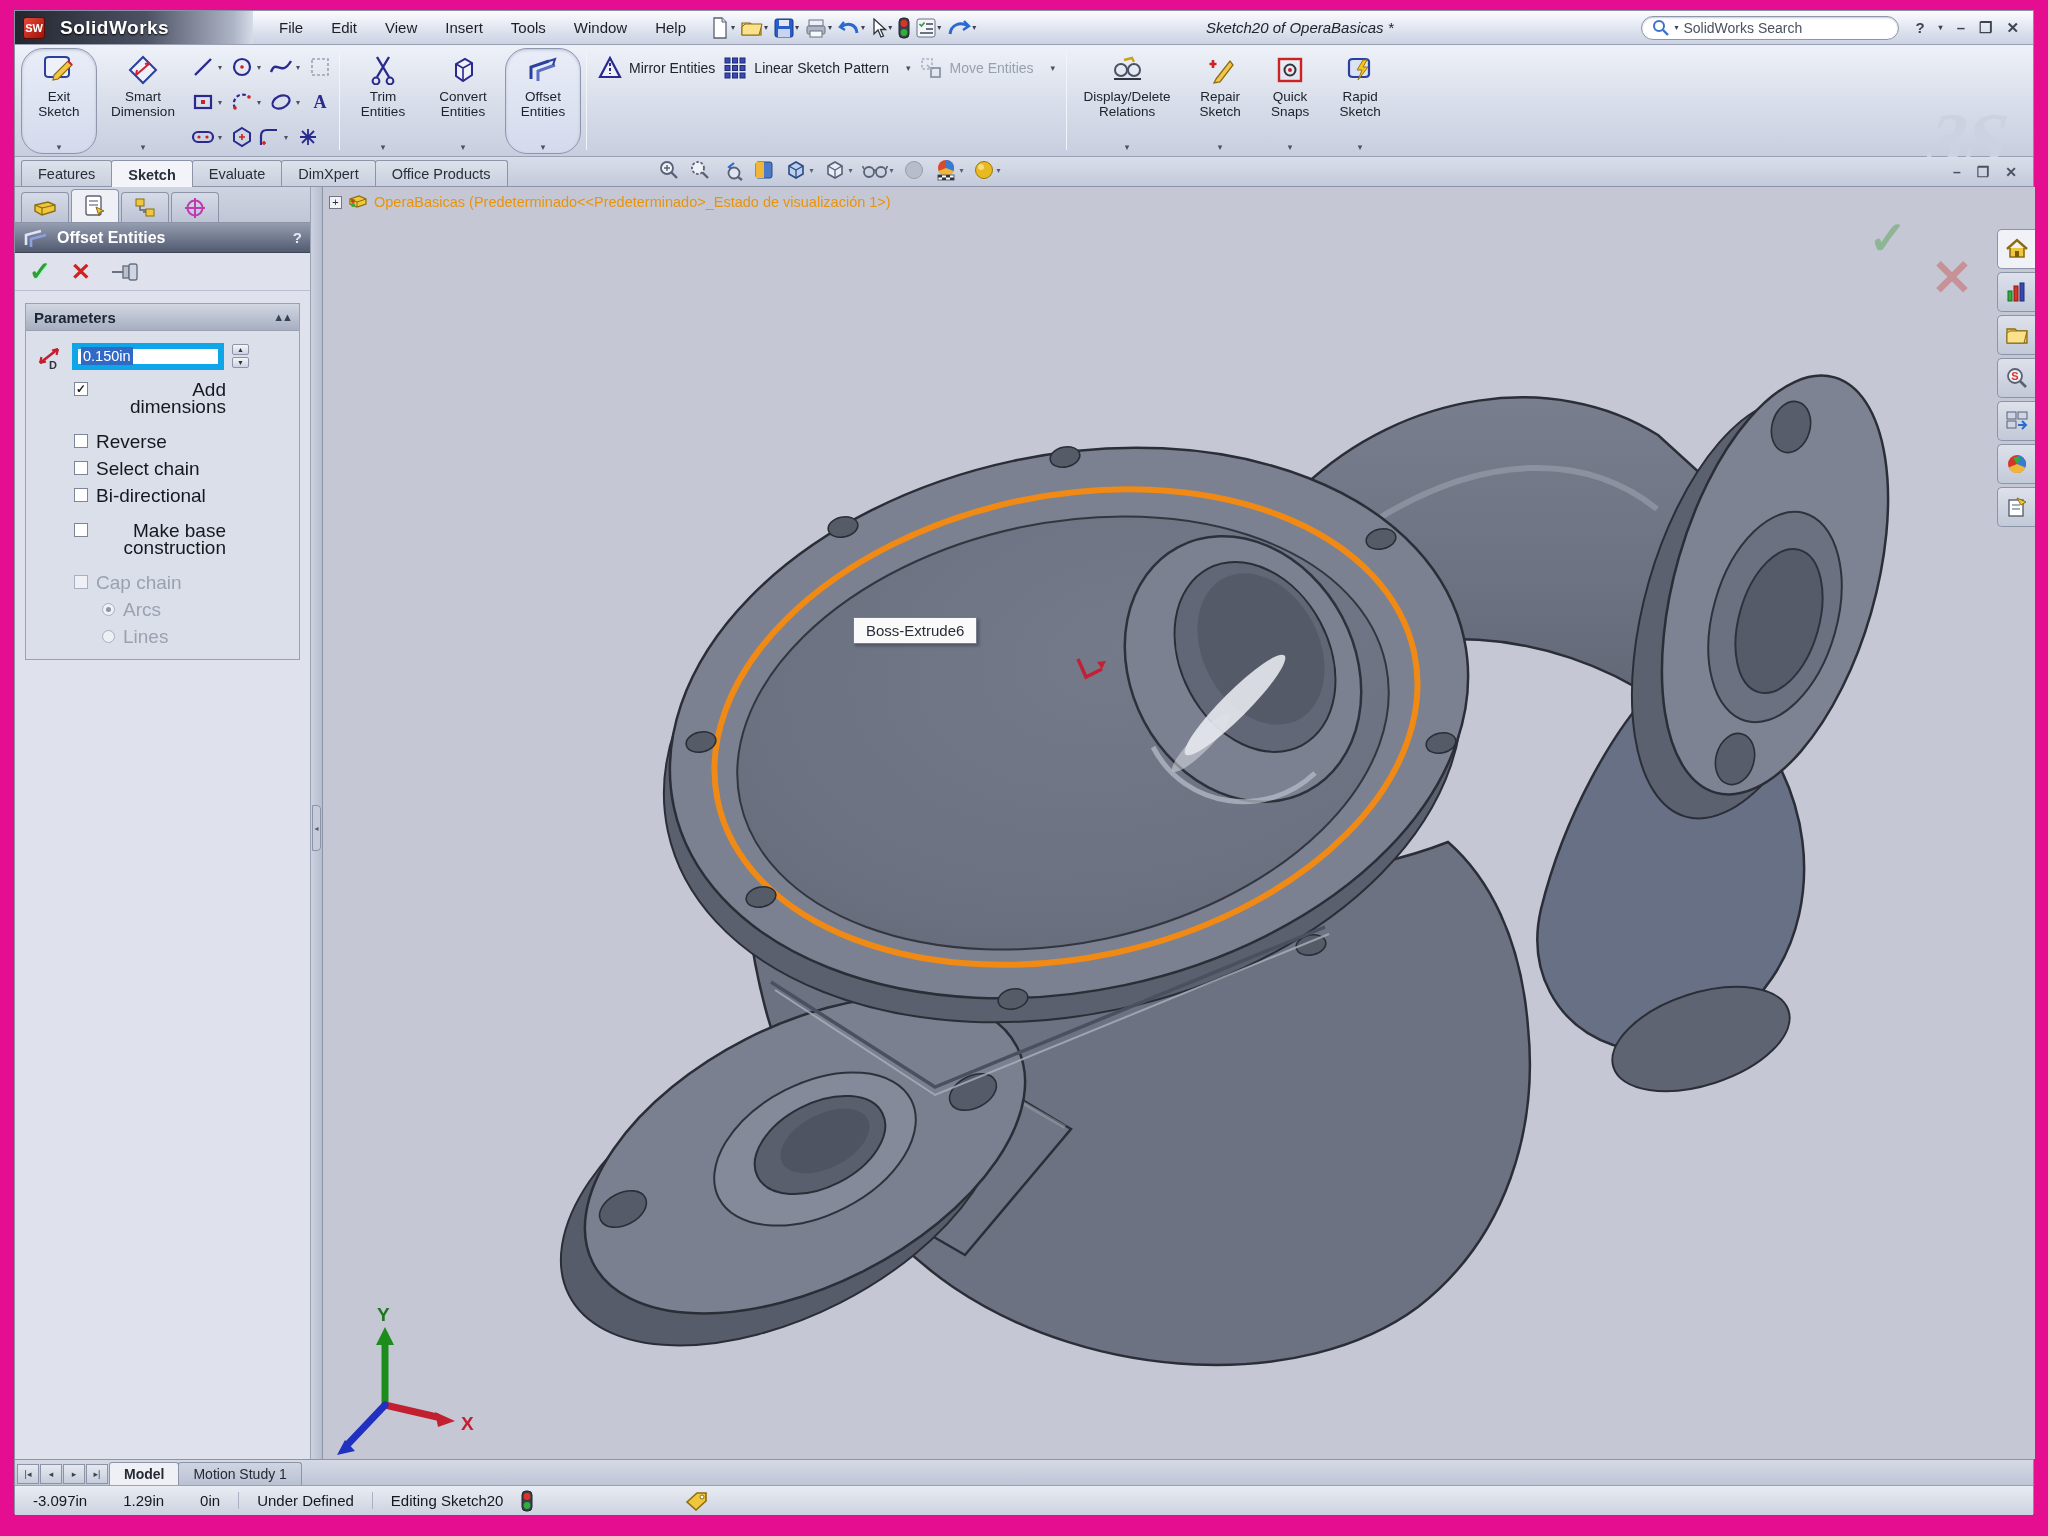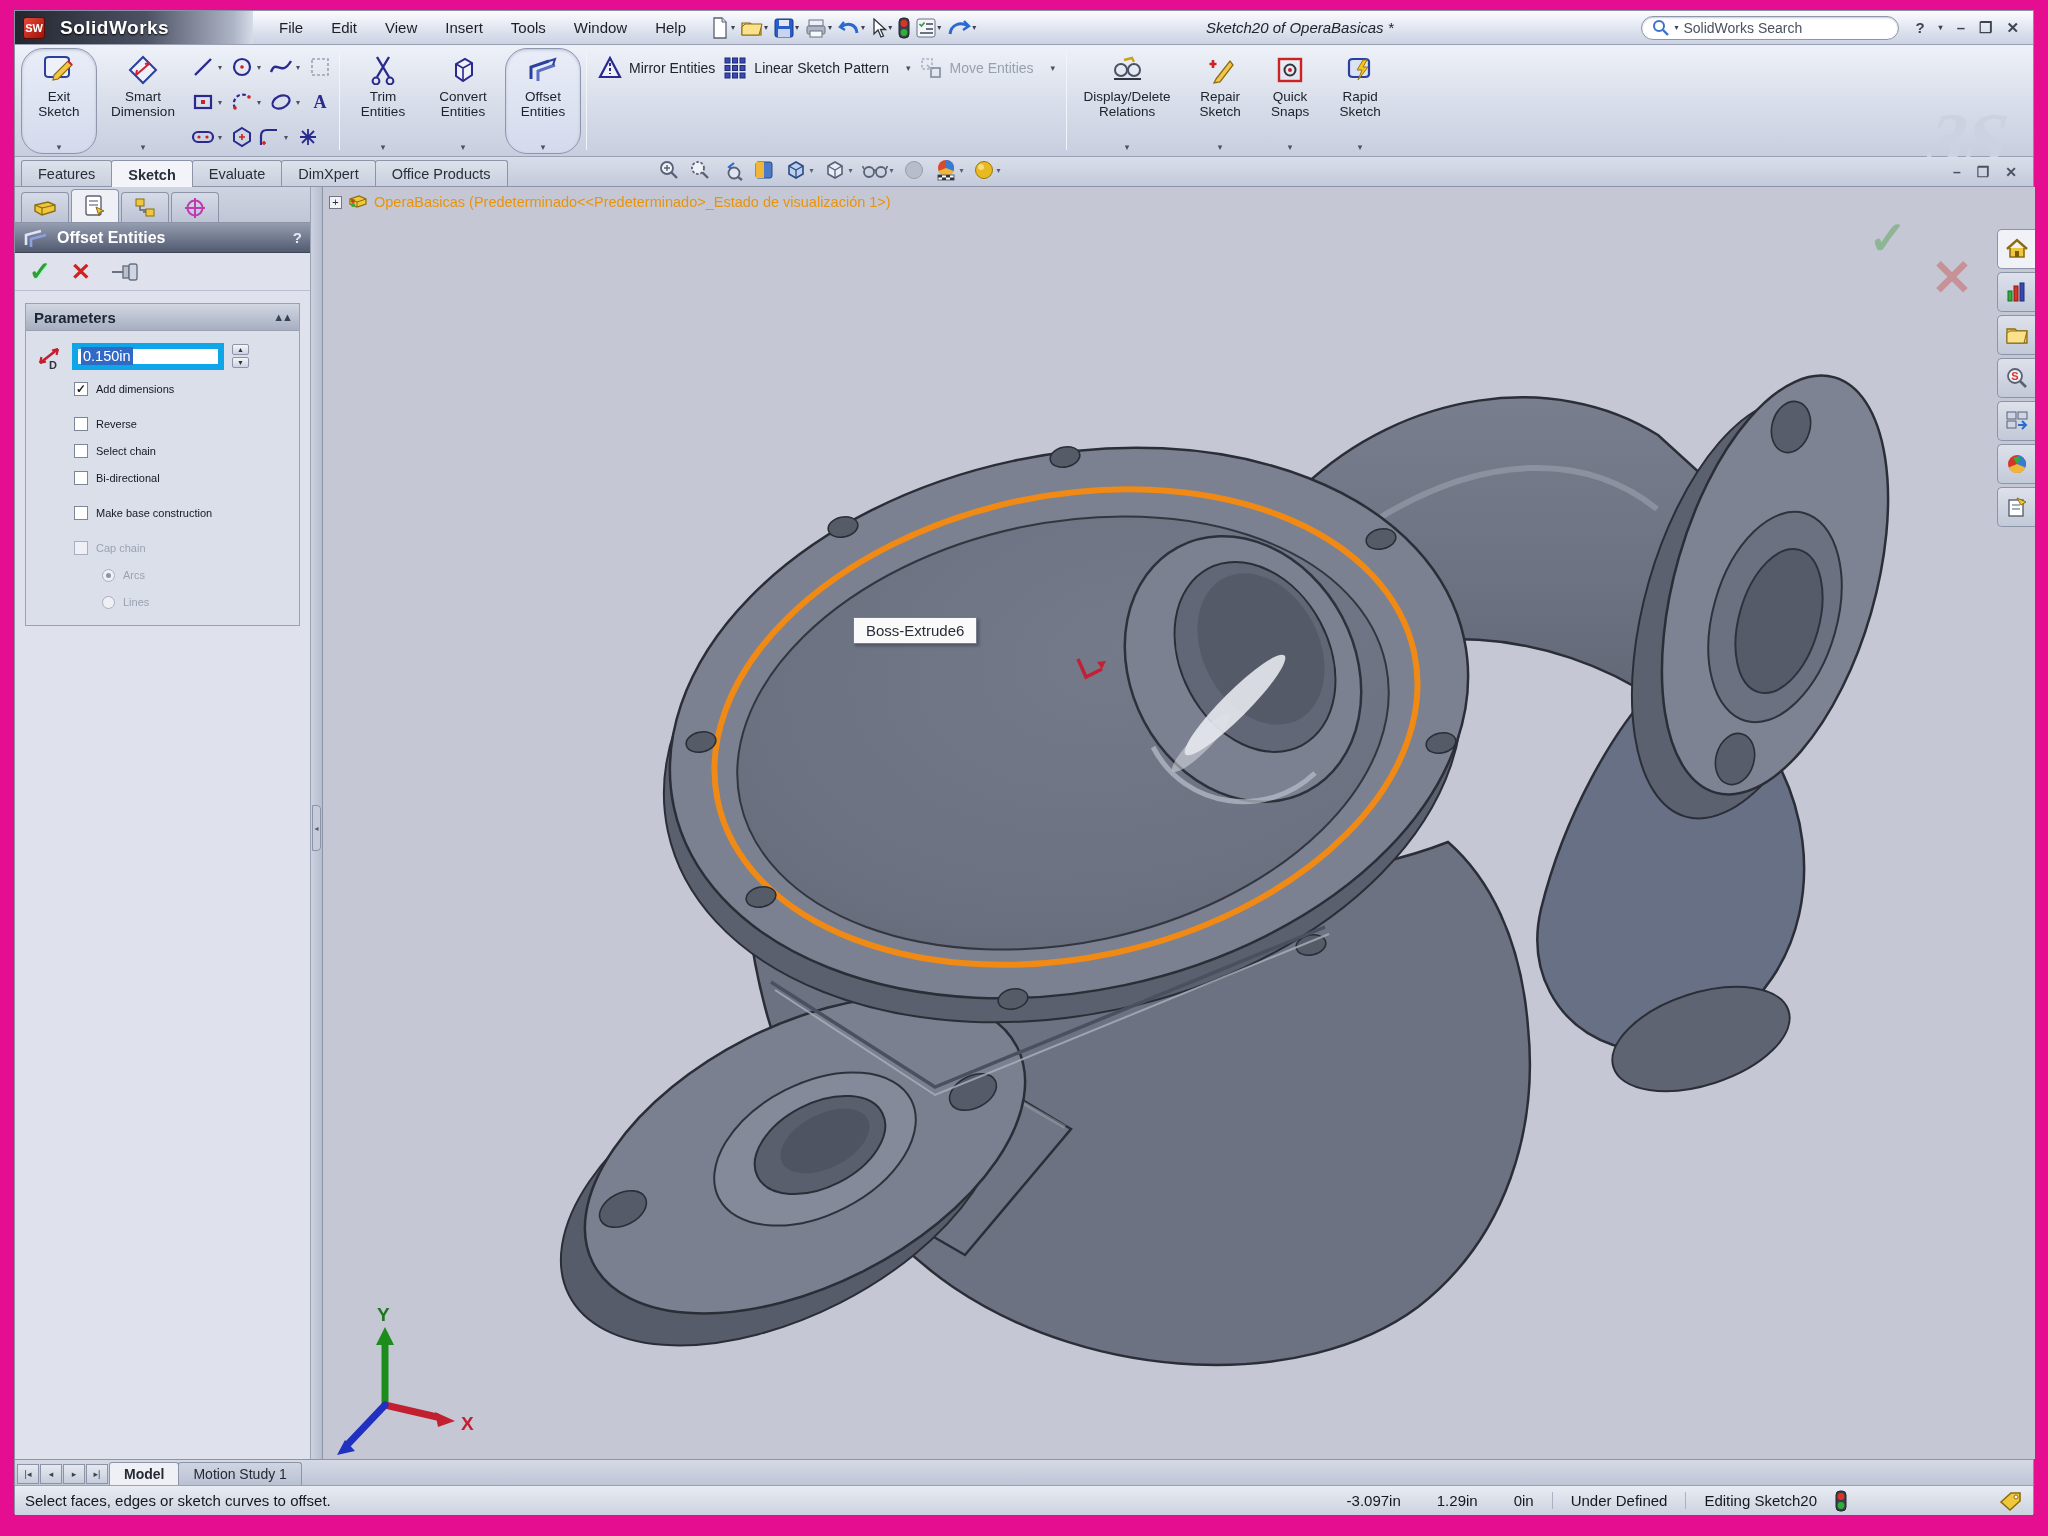--- a/index.html
+++ b/index.html
@@ -73,21 +73,21 @@
   .gb-body { padding:10px 8px 14px; }
   .dist-row { display:flex; align-items:center; gap:8px; }
   .dist-input { width:152px; height:27px; background:#fff; border:6px solid #0ea5e9; display:flex; align-items:center; padding:0 3px; }
   .dist-input .selval { background:#316ac5; color:#fff; font-size:14.5px; padding:1px 2px; }
   .spin { display:flex; flex-direction:column; gap:2px; }
   .spin div { width:17px; height:11px; display:flex; align-items:center; justify-content:center; font-size:7px; color:#333; background:linear-gradient(#f4f6fa,#ccd2df); border:1px solid #8d94a8; border-radius:2px;}
   .cbrow { display:flex; align-items:flex-start; gap:8px; margin:10px 0 0 40px; }
   .cbrow.mt18 { margin-top:18px; }
   .cb { width:14px; height:14px; background:#fff; border:1px solid #7d8698; margin-top:1px; display:flex; align-items:center; justify-content:center; font-size:12px; color:#222; font-weight:bold; flex:0 0 auto; }
   .cb.dis { border-color:#a8afc0; background:#eef0f5; }
-  .cblb { font-size:11px; color:#14181f; max-width:130px; line-height:17px;text-align:right; }
+  .cblb { font-size:19px; color:#14181f; max-width:130px; line-height:17px;text-align:right; }
   .cblb.dis { color:#9aa2b2; }
   .rdrow { display:flex; align-items:center; gap:8px; margin:10px 0 0 68px; }
   .rd { width:13px; height:13px; border:1px solid #a8afc0; border-radius:50%; background:#eef0f5; display:flex; align-items:center; justify-content:center; flex:0 0 auto;}
   .rd .dot { width:5px; height:5px; border-radius:50%; background:#8d95a6; }
   .splitter { position:absolute; left:296px; top:0; width:12px; height:100%; background:linear-gradient(90deg,#cdd2df,#b6bdcd); border-right:1px solid #8d94a8; }
   .split-grip { position:absolute; left:1px; top:618px; width:9px; height:46px; background:#c6ccda; border:1px solid #8d94a8; border-radius:0 4px 4px 0; display:flex; align-items:center; justify-content:center; font-size:8px; color:#555d6e; }
 
   
   .viewport { position:absolute; left:308px; top:0; width:1712px; height:1272px; background:#c5c8d4; overflow:hidden; }
   .tree-overlay { position:absolute; left:6px; top:6px; display:flex; align-items:center; gap:6px; z-index:5; }
@@ -811,21 +811,20 @@
       <div class="nb">|◂</div>
       <div class="nb">◂</div>
       <div class="nb">▸</div>
       <div class="nb">▸|</div>
     </div>
     <span class="dtab active">Model</span>
     <span class="dtab">Motion Study 1</span>
   </div>
 
   <div class="statusbar">
-    <span class="sb-msg">Select faces, edges or sketch curves to offset.</span>
     <span class="sb-cell">-3.097in</span>
     <span class="sb-cell">1.29in</span>
     <span class="sb-cell">0in</span>
     <span class="sb-cell brd">Under Defined</span>
     <span class="sb-cell brd">Editing Sketch20</span>
     <svg width="12" height="22" viewBox="0 0 12 22">
         <rect x="1" y="1" width="10" height="20" rx="4" fill="#3a3f4c" stroke="#23262f"></rect>
         <circle cx="6" cy="6.5" r="3.4" fill="#e03226"></circle>
         <circle cx="6" cy="15.5" r="3.4" fill="#2fae3a"></circle>
       </svg>

